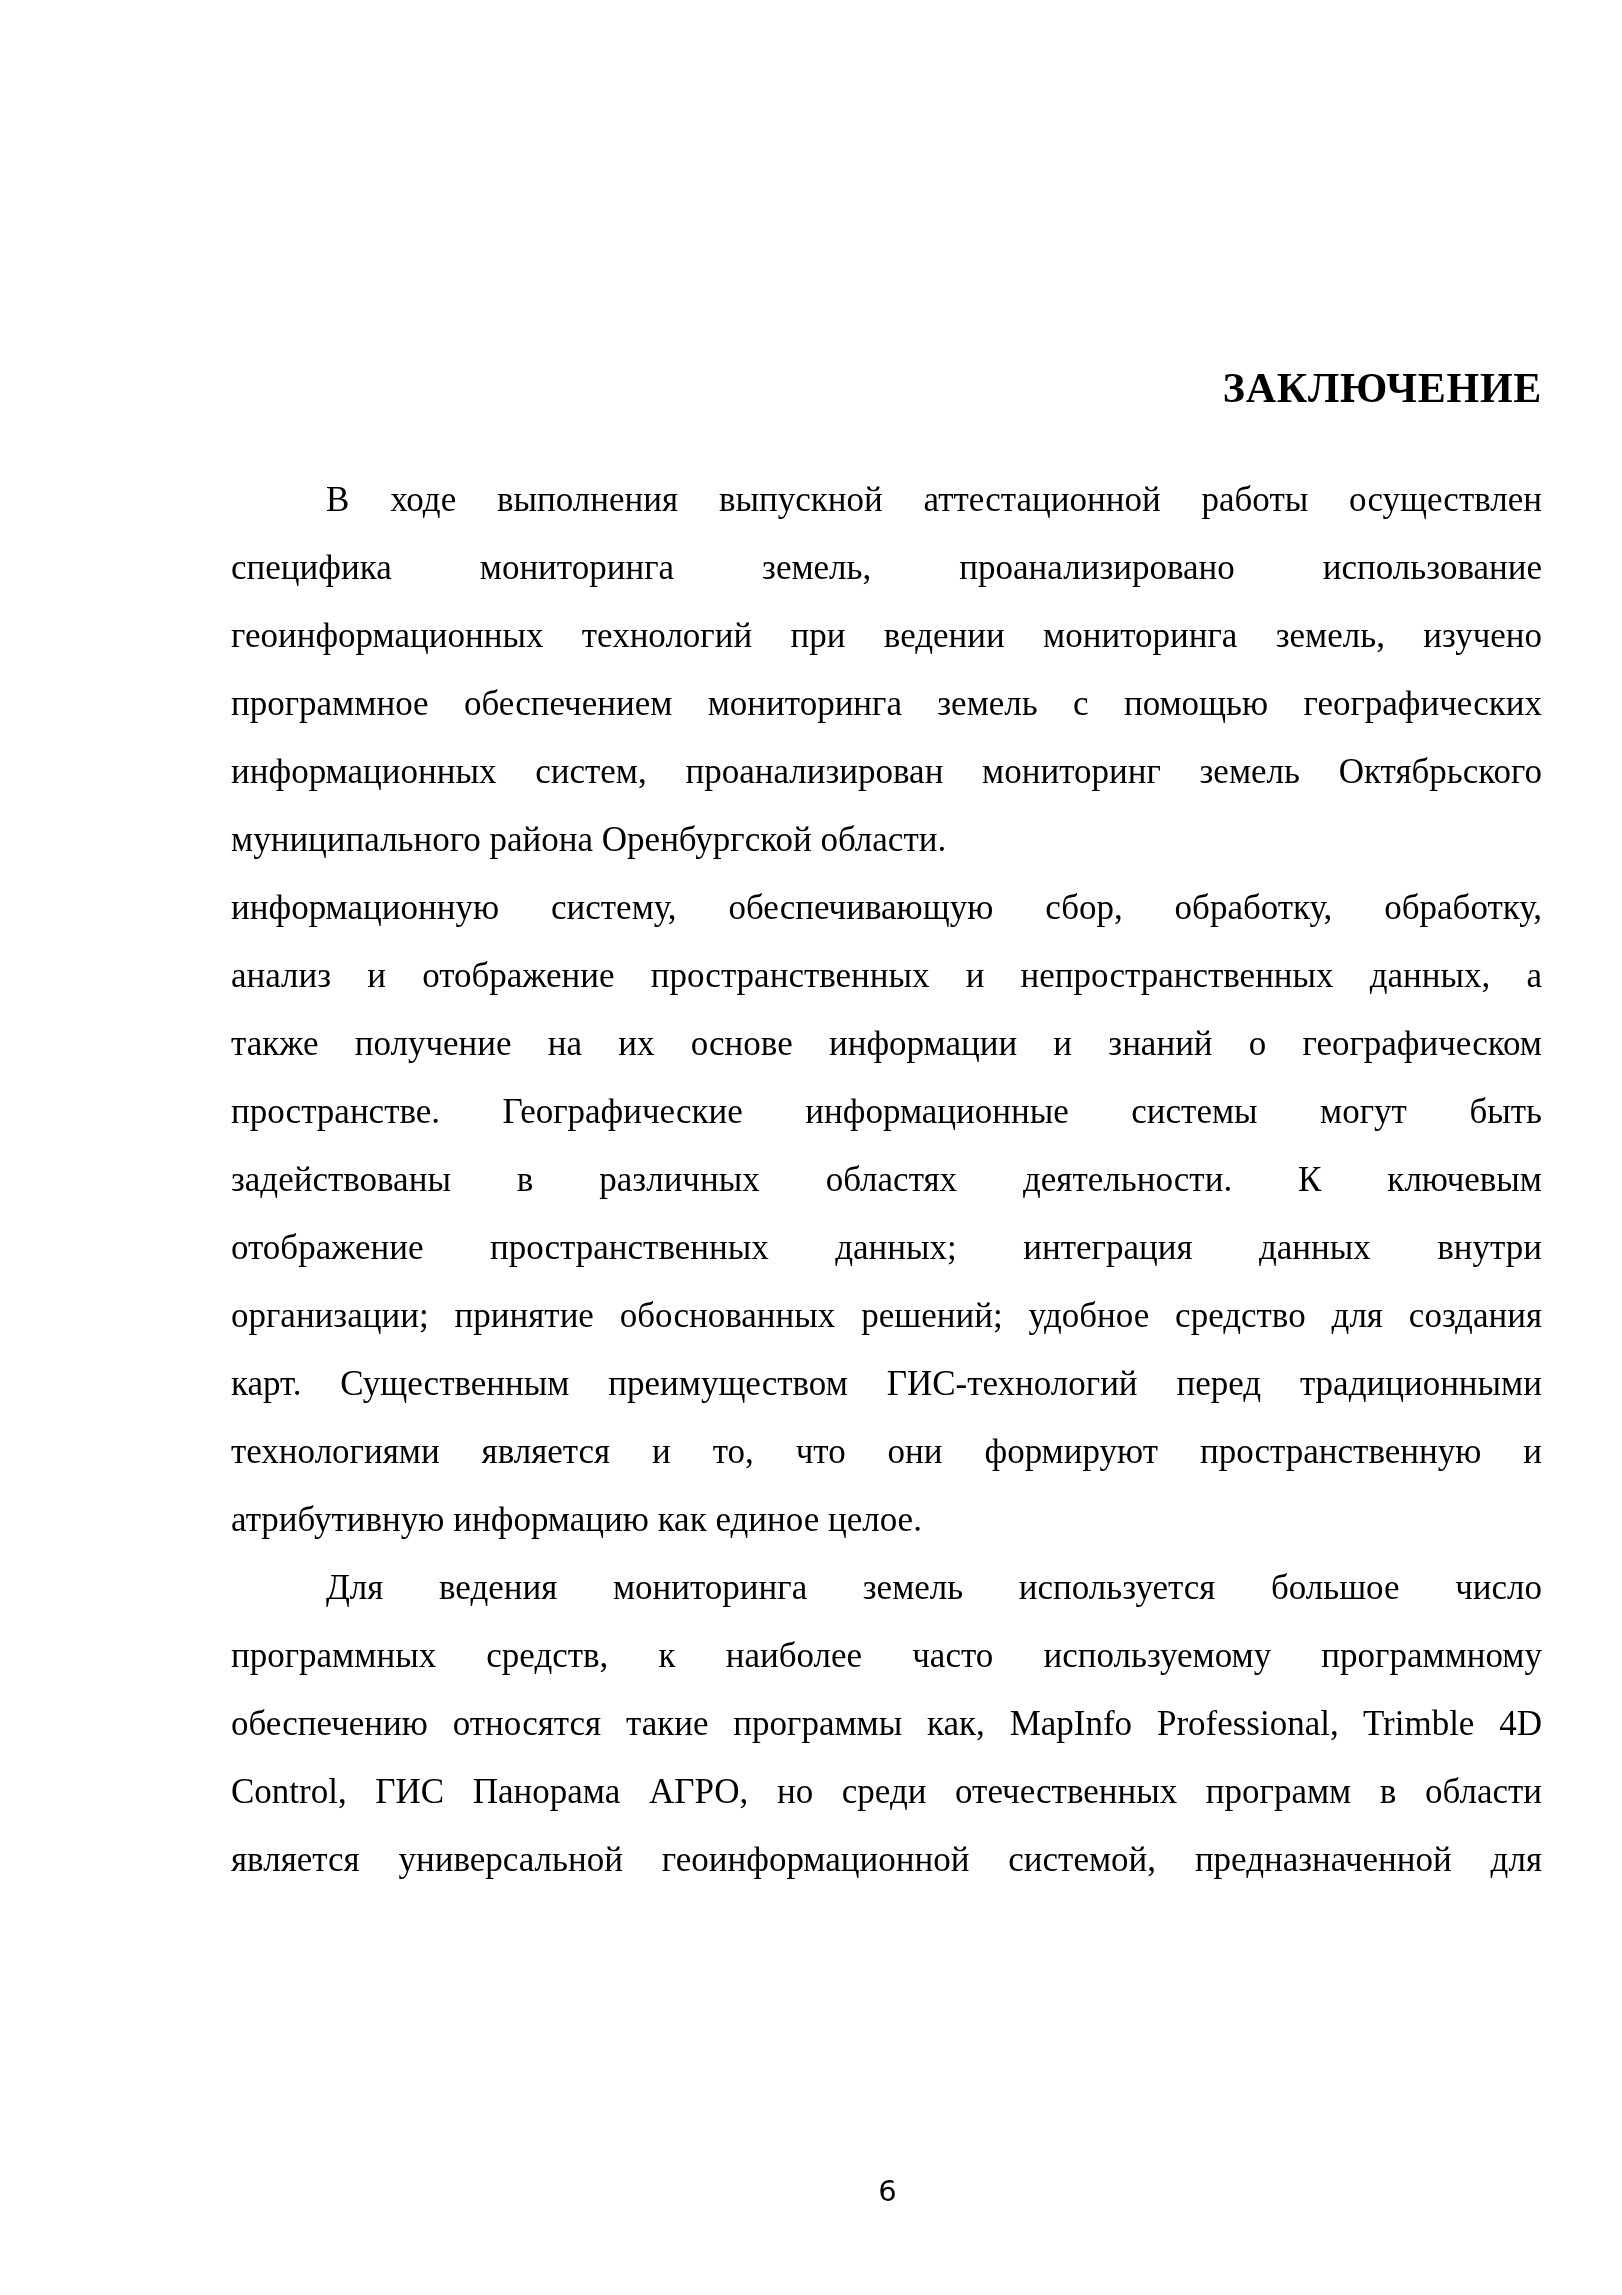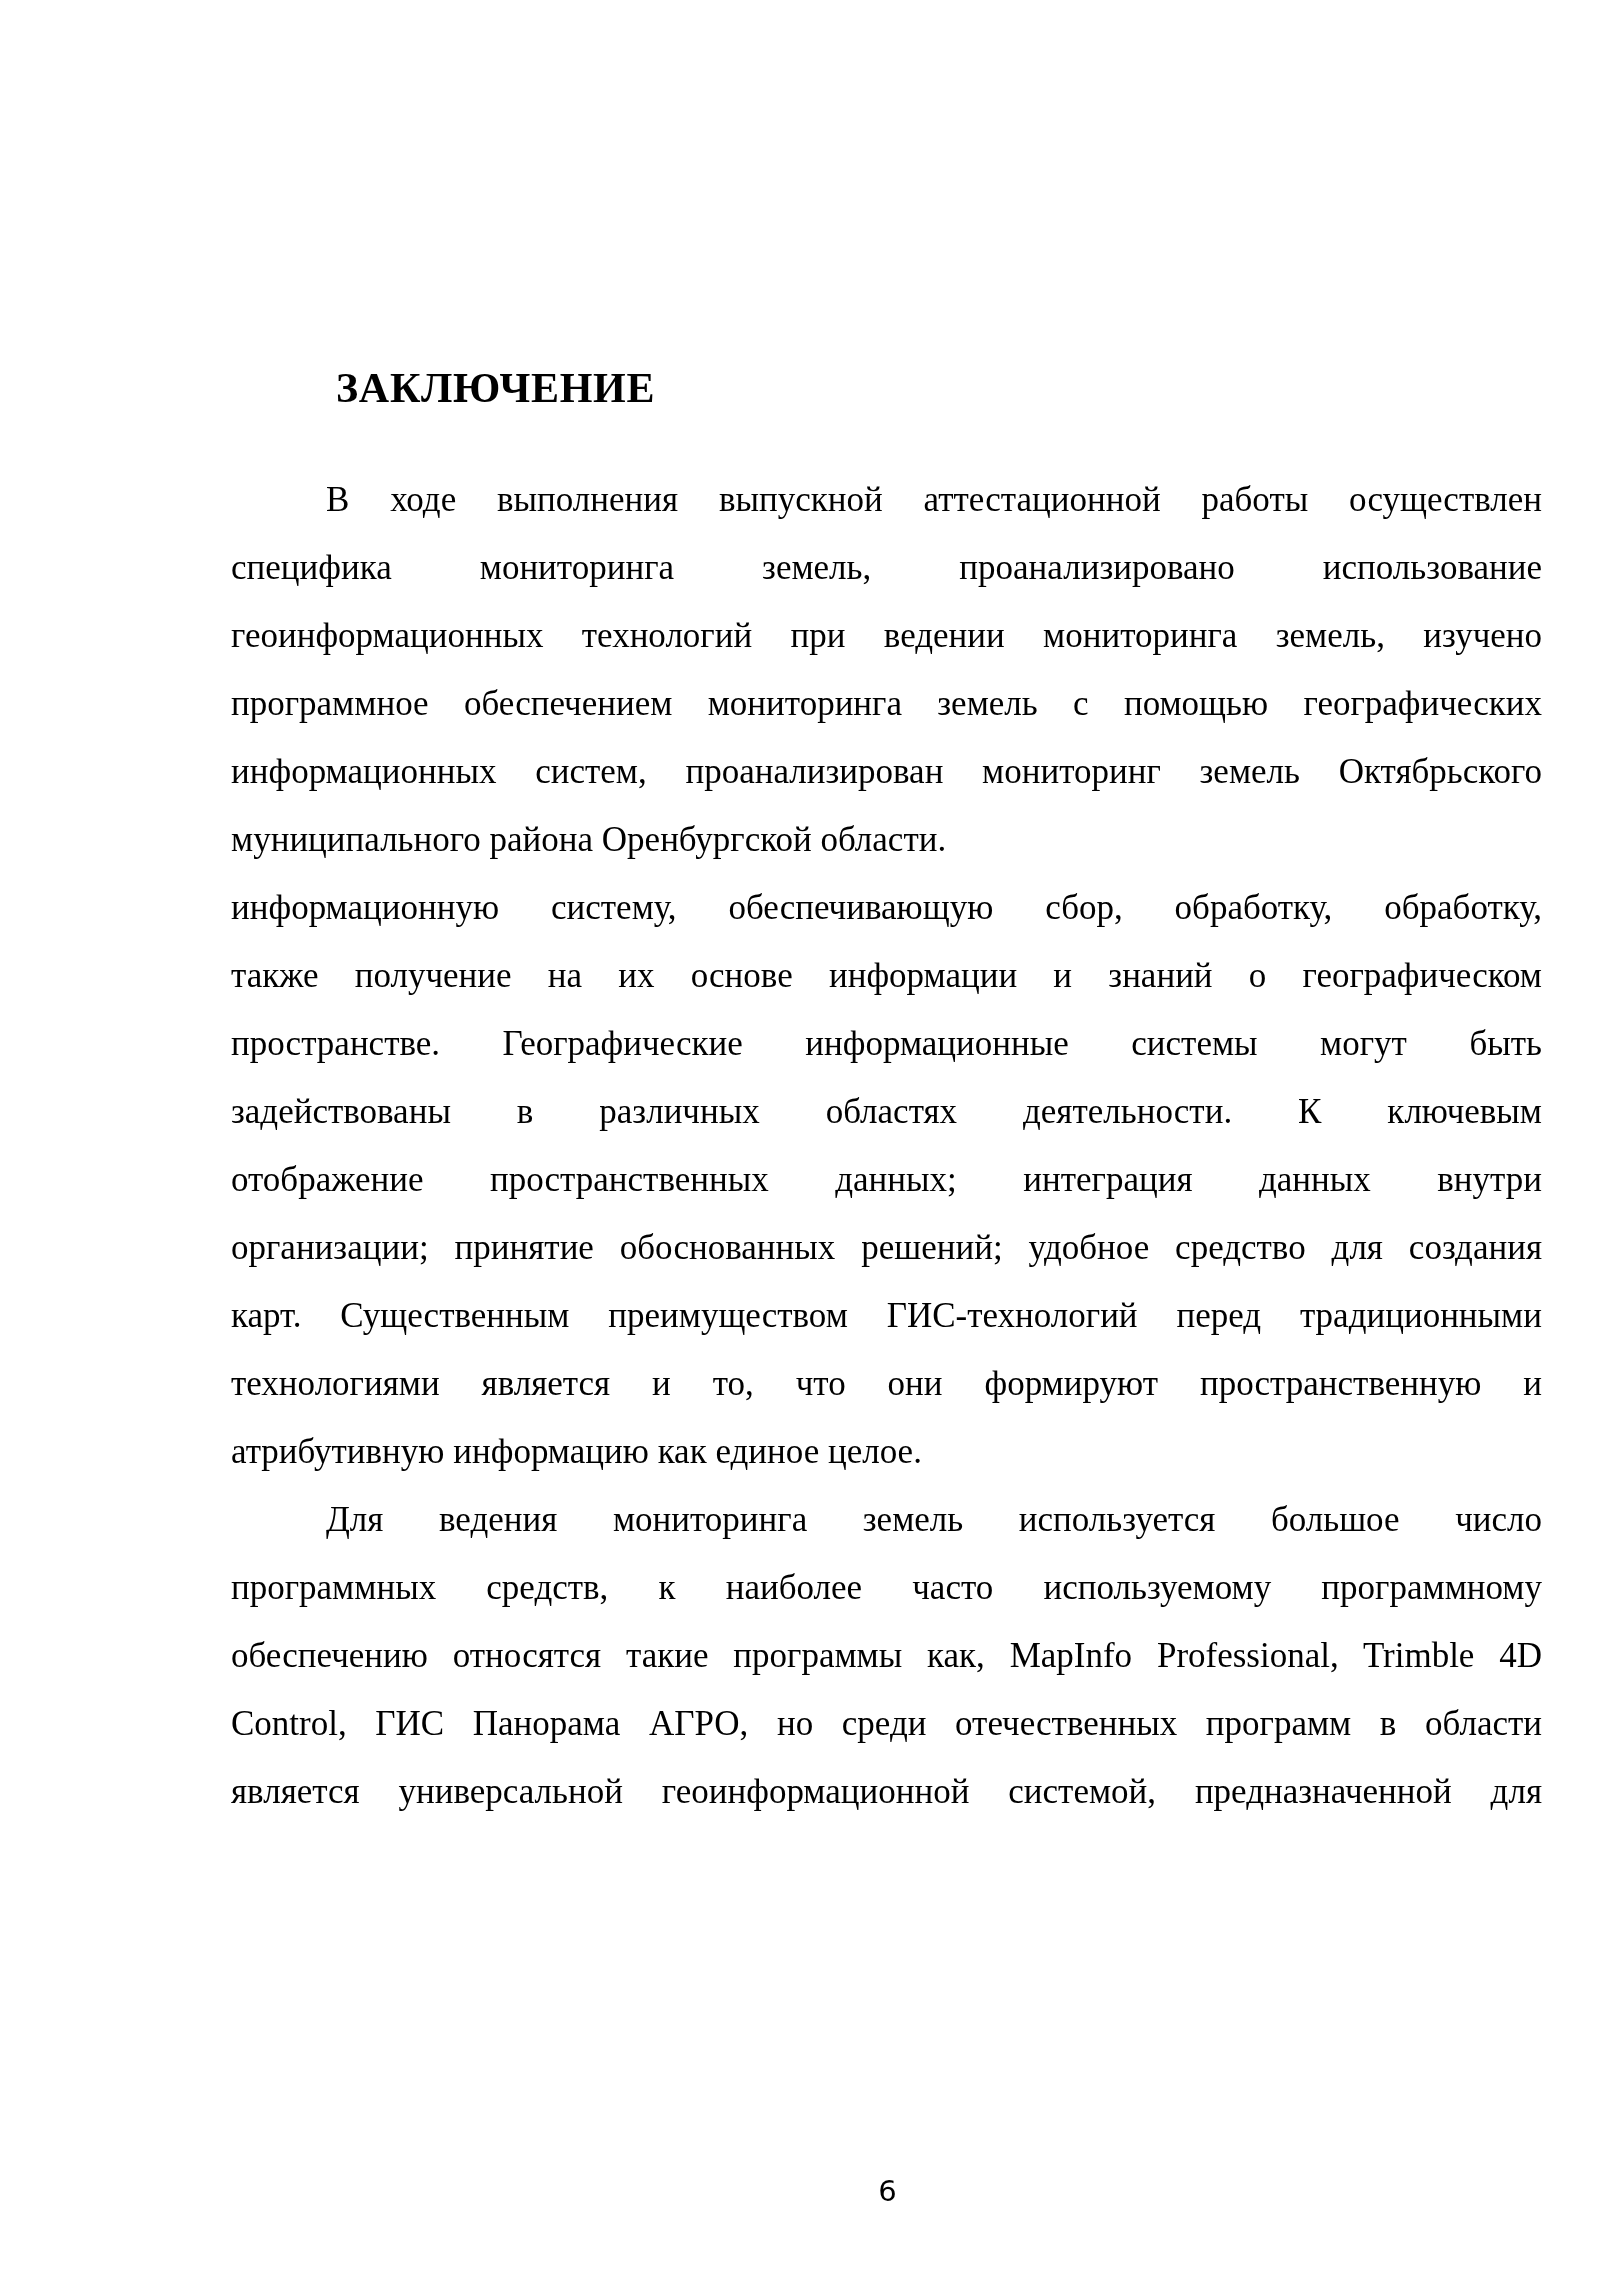--- a/index.html
+++ b/index.html
@@ -17,21 +17,21 @@
     overflow: hidden;
   }
   .doc-title {
     position: absolute;
     top: 359px;
     left: 231px;
     width: 1311px;
     padding-left: 105px;
     box-sizing: border-box;
     margin: 0;
-    text-align: left;
+    text-align: right;
     font-size: 42px;
     line-height: 59px;
     font-weight: bold;
     letter-spacing: 0.7px;
   }
   .doc-body {
     position: absolute;
     top: 466px;
     left: 231px;
     width: 1311px;
@@ -72,20 +72,21 @@
   <div class="doc-body">
 
     <div class="line para-first">В ходе выполнения выпускной аттестационной работы осуществлен</div>
     <div class="line">специфика мониторинга земель, проанализировано использование</div>
     <div class="line">геоинформационных технологий при ведении мониторинга земель, изучено</div>
     <div class="line">программное обеспечением мониторинга земель с помощью географических</div>
     <div class="line">информационных систем, проанализирован мониторинг земель Октябрьского</div>
     <div class="line para-last">муниципального района Оренбургской области.</div>
 
     <div class="line">информационную систему, обеспечивающую сбор, обработку, обработку,</div>
+    <div class="line">анализ и отображение пространственных и непространственных данных, а</div>
     <div class="line">также получение на их основе информации и знаний о географическом</div>
     <div class="line">пространстве. Географические информационные системы могут быть</div>
     <div class="line">задействованы в различных областях деятельности. К ключевым</div>
     <div class="line">отображение пространственных данных; интеграция данных внутри</div>
     <div class="line">организации; принятие обоснованных решений; удобное средство для создания</div>
     <div class="line">карт. Существенным преимуществом ГИС-технологий перед традиционными</div>
     <div class="line">технологиями является и то, что они формируют пространственную и</div>
     <div class="line para-last">атрибутивную информацию как единое целое.</div>
 
     <div class="line para-first">Для ведения мониторинга земель используется большое число</div>

